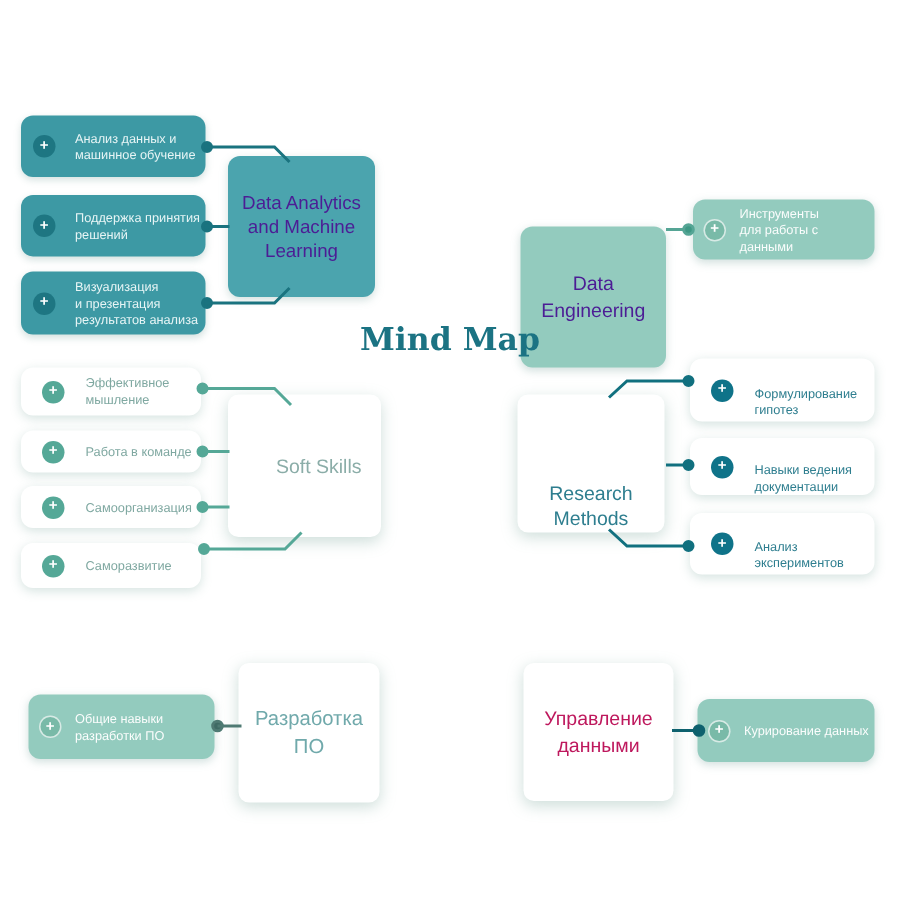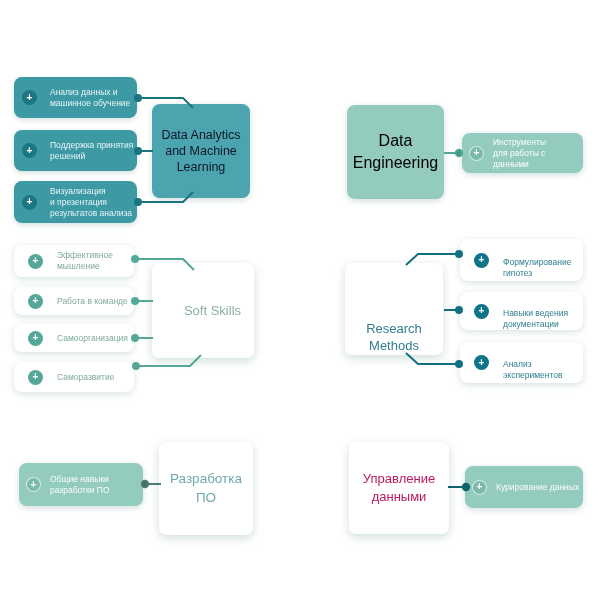--- a/index.html
+++ b/index.html
@@ -4,24 +4,24 @@
 <style>
   html,body{margin:0;padding:0;}
   body{
     width:600px;height:600px;background:#ffffff;position:relative;overflow:hidden;
     font-family:"Liberation Sans","DejaVu Sans",sans-serif;
   }
   .stage{position:absolute;left:0;top:0;width:600px;height:600px;}
   
   .node{position:absolute;display:flex;align-items:center;justify-content:center;
         text-align:center;border-radius:8px;box-sizing:border-box;}
-  .node-teal{background:#4BA4AE;color:#0f172a;font-size:12.5px;line-height:1.3;
+  .node-teal{background:#4BA4AE;color:#4c1d95;font-size:12.5px;line-height:1.3;
         box-shadow:0 2px 6px rgba(125,165,160,.35);}
-  .node-lightteal{background:#93CBBE;color:#000000;font-size:16px;line-height:1.35;
-        box-shadow:0 2px 6px rgba(125,165,160,.35);}
+  .node-lightteal{background:#93CBBE;color:#4c1d95;font-size:13px;line-height:1.35;
+        box-shadow:0 2px 6px rgba(125,165,160,.35);margin-top:46px;}
   .node-white{background:#ffffff;border-radius:7px;font-size:13px;line-height:1.35;
         box-shadow:0 3px 10px rgba(125,168,158,.38);}
   .t-soft{color:#8BADA8;}
   .t-research{color:#2E7E8F;}
   .t-dev{color:#70A9AB;font-size:13.5px;}
   .t-mgmt{color:#be185d;}
   
   .child{position:absolute;display:flex;align-items:center;border-radius:8px;
         box-sizing:border-box;}
   .child-dark{background:#3D99A4;color:rgba(240,250,250,.95);padding-left:8px;
@@ -89,20 +89,21 @@
     </div>
   </div>
   <div class="child child-light" style="left:462px;top:133px;width:121px;height:40px;">
     <div class="plus plus-light">+</div>
     <div class="lbl">
       <div>Инструменты</div>
       <div>для работы с данными</div>
     </div>
   </div>
 
+  <div class="title">Mind Map</div>
 
   <div class="node node-white t-soft" style="left:152px;top:263px;width:102px;height:95px;padding-left:19px;">
     <div>
       <div>Soft Skills</div>
     </div>
   </div>
   <div class="child child-white" style="left:14px;top:245px;width:120px;height:32px;">
     <div class="plus plus-soft">+</div>
     <div class="lbl">
       <div>Эффективное</div>

